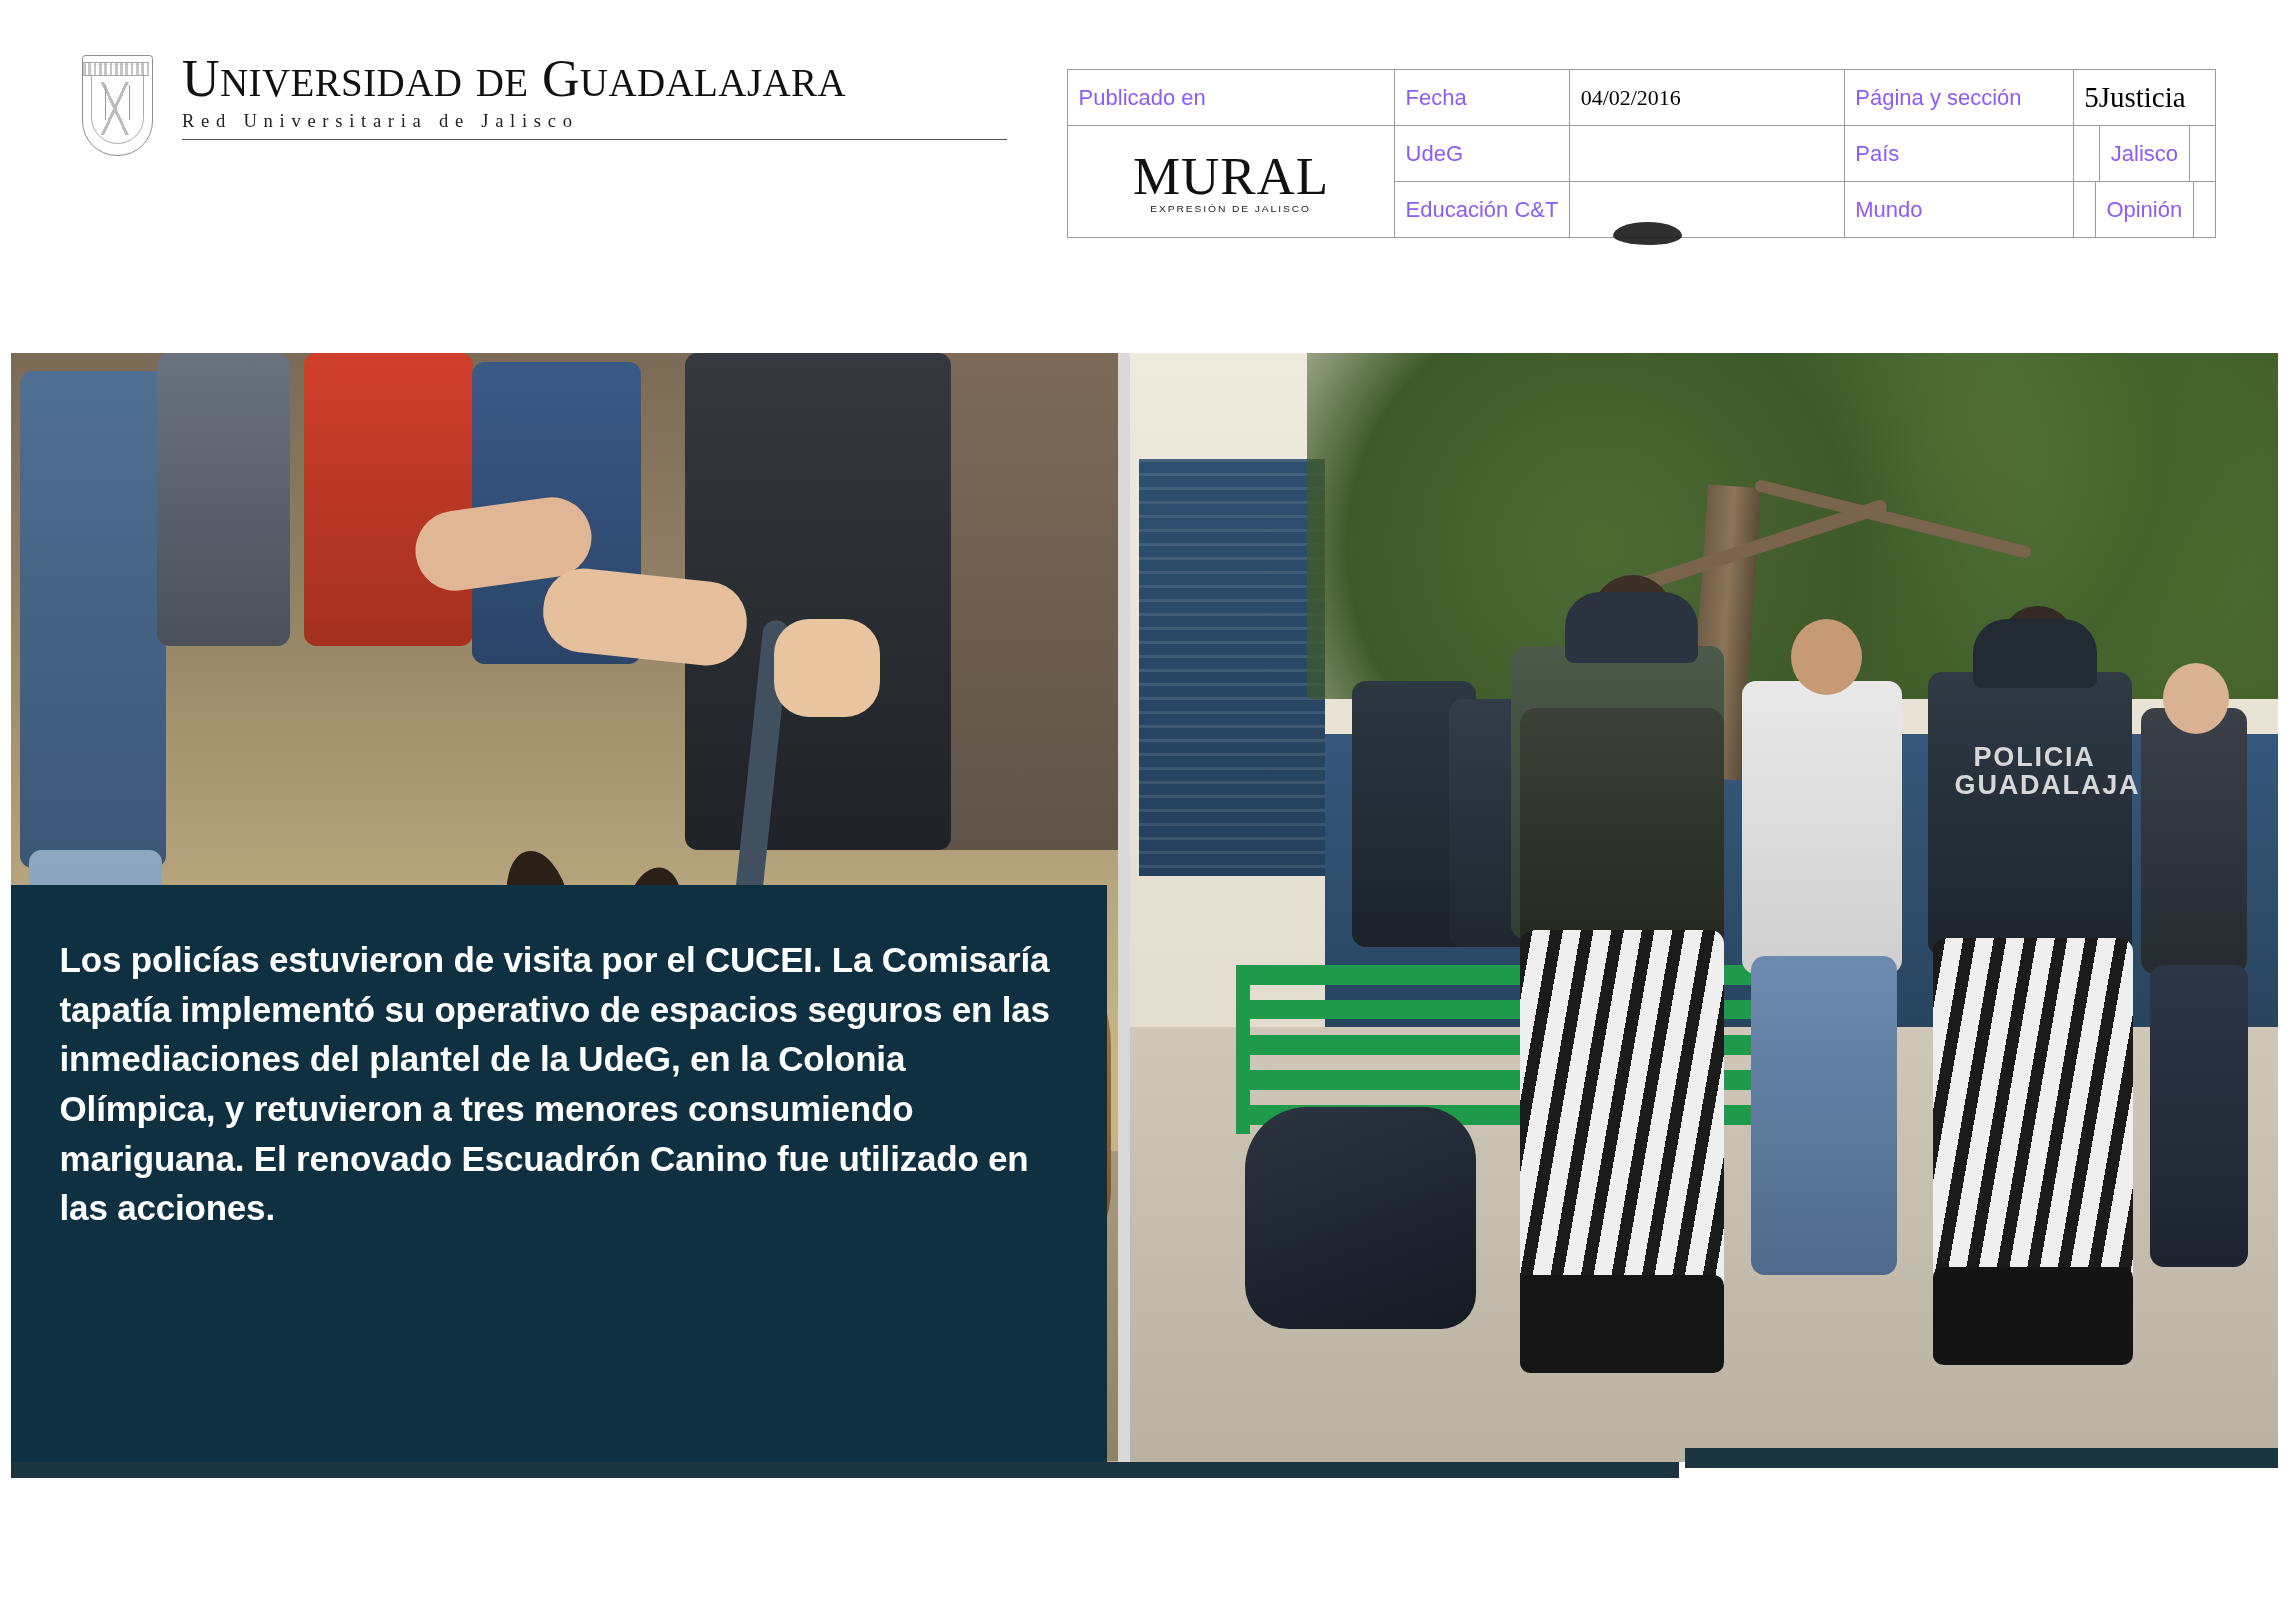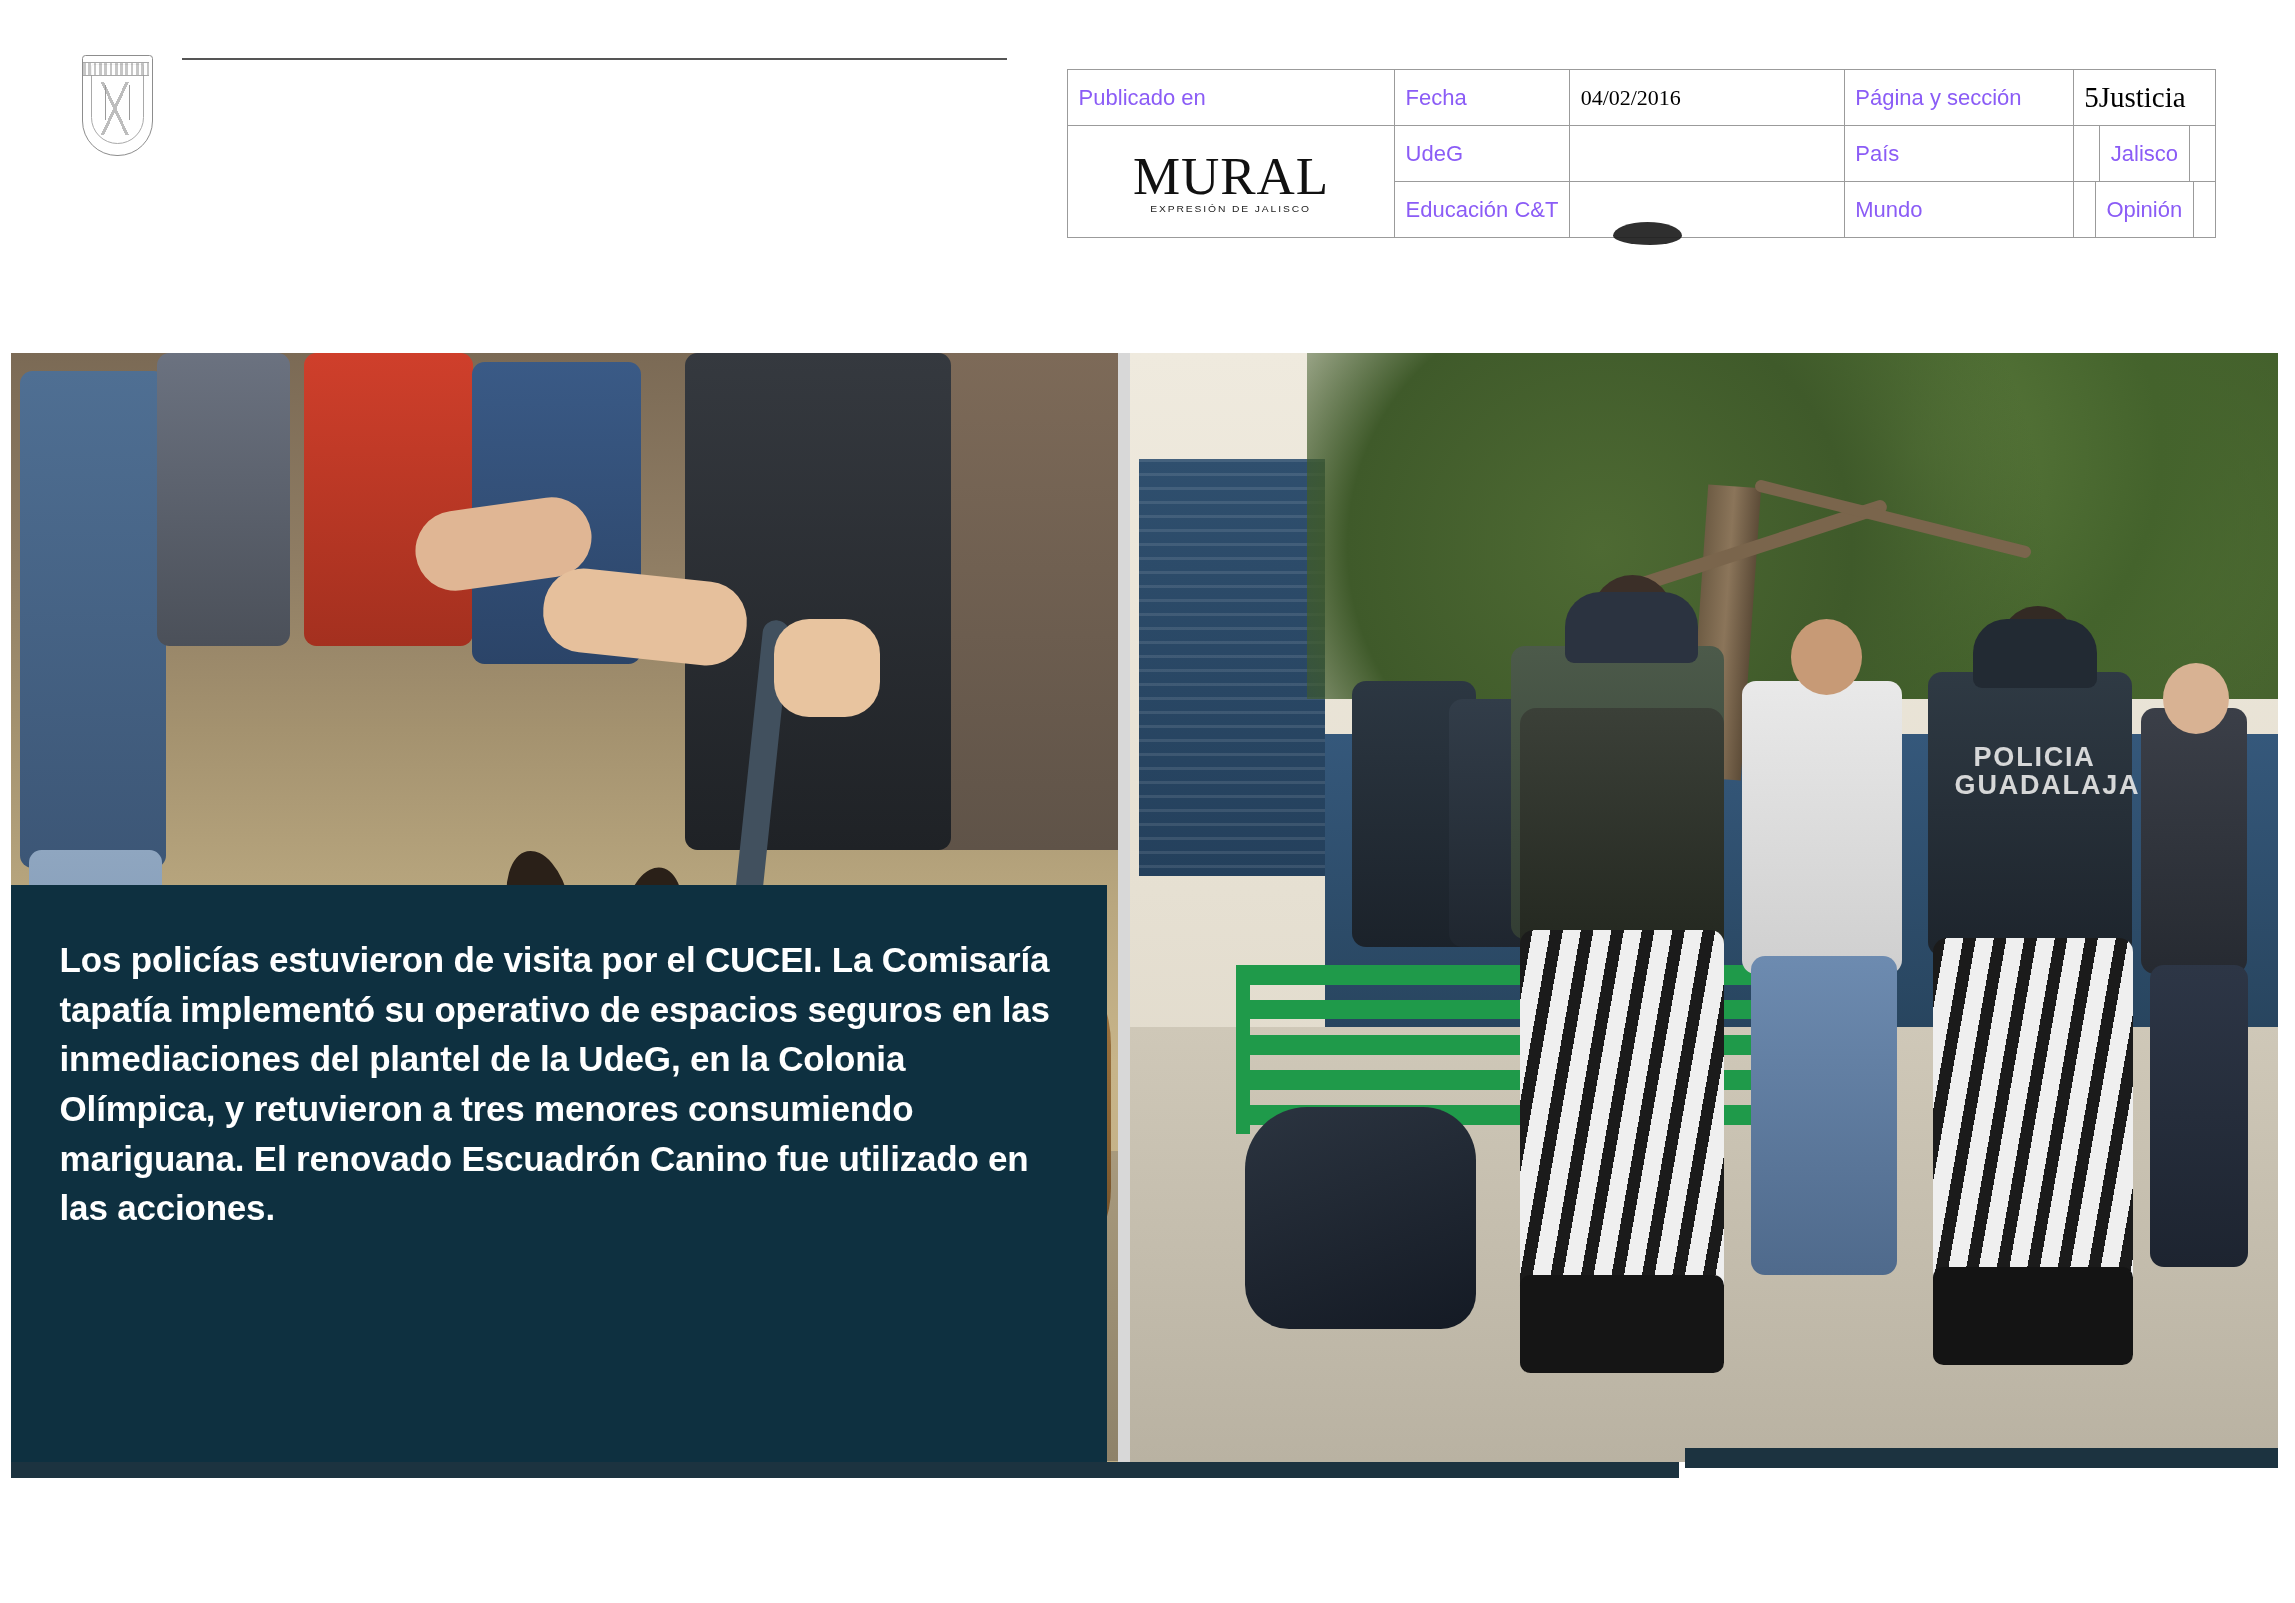--- a/index.html
+++ b/index.html
@@ -437,20 +437,22 @@
   <div class="logo-block">
     <div class="crest">
       <div class="crest-shield"></div>
       <div class="crest-inner"></div>
       <div class="crest-diag"></div>
       <div class="crest-v"></div>
       <div class="crest-band"></div>
     </div>
 
     <div class="titles">
+      <div class="uni-title">U<span class="small-caps">NIVERSIDAD</span> <span class="small-caps">DE</span> G<span class="small-caps">UADALAJARA</span></div>
+      <div class="red-line">Red Universitaria de Jalisco</div>
       <div class="rule-thin"></div>
     </div>
   </div>
 
   <table class="meta-table">
     <tbody>
         <tr>
       <td class="cell-pub lbl">Publicado en</td>
       <td class="lbl" style="width:106px;">Fecha</td>
       <td class="val-date" style="width:310px;">04/02/2016</td>

